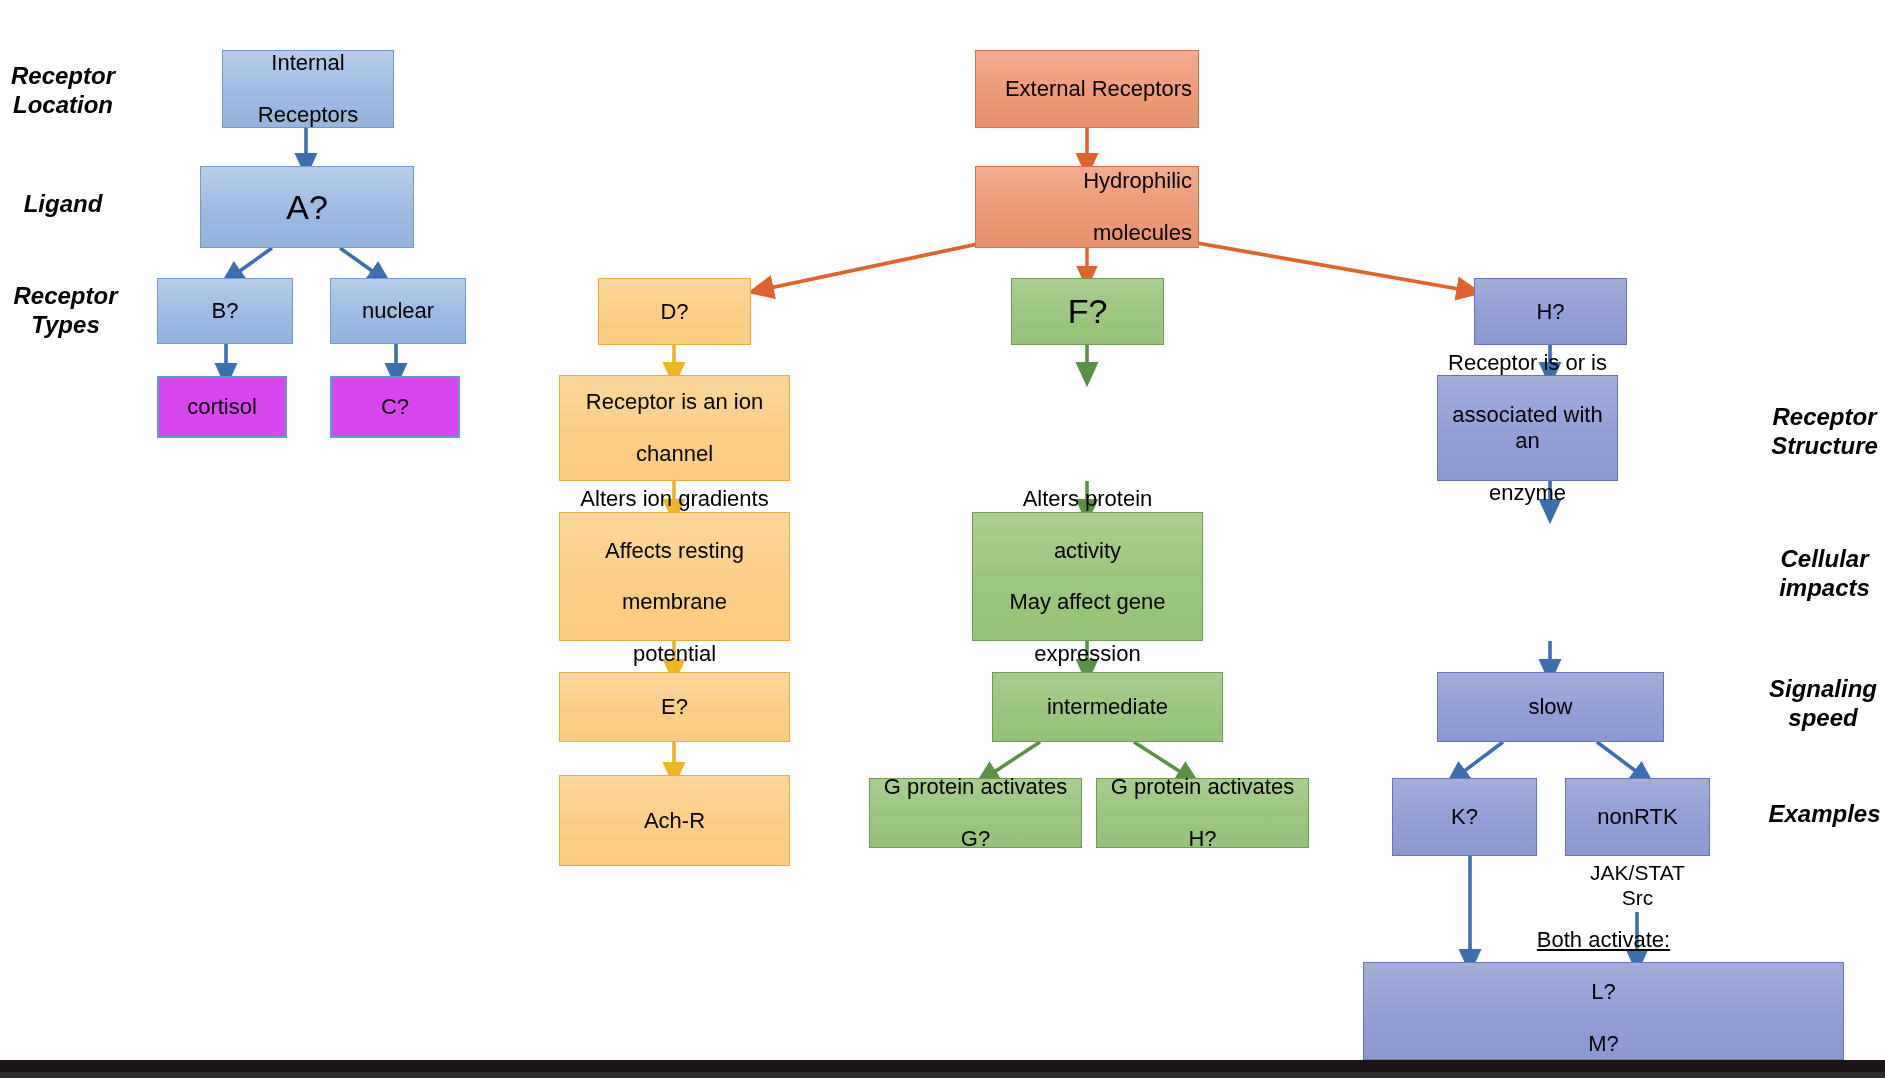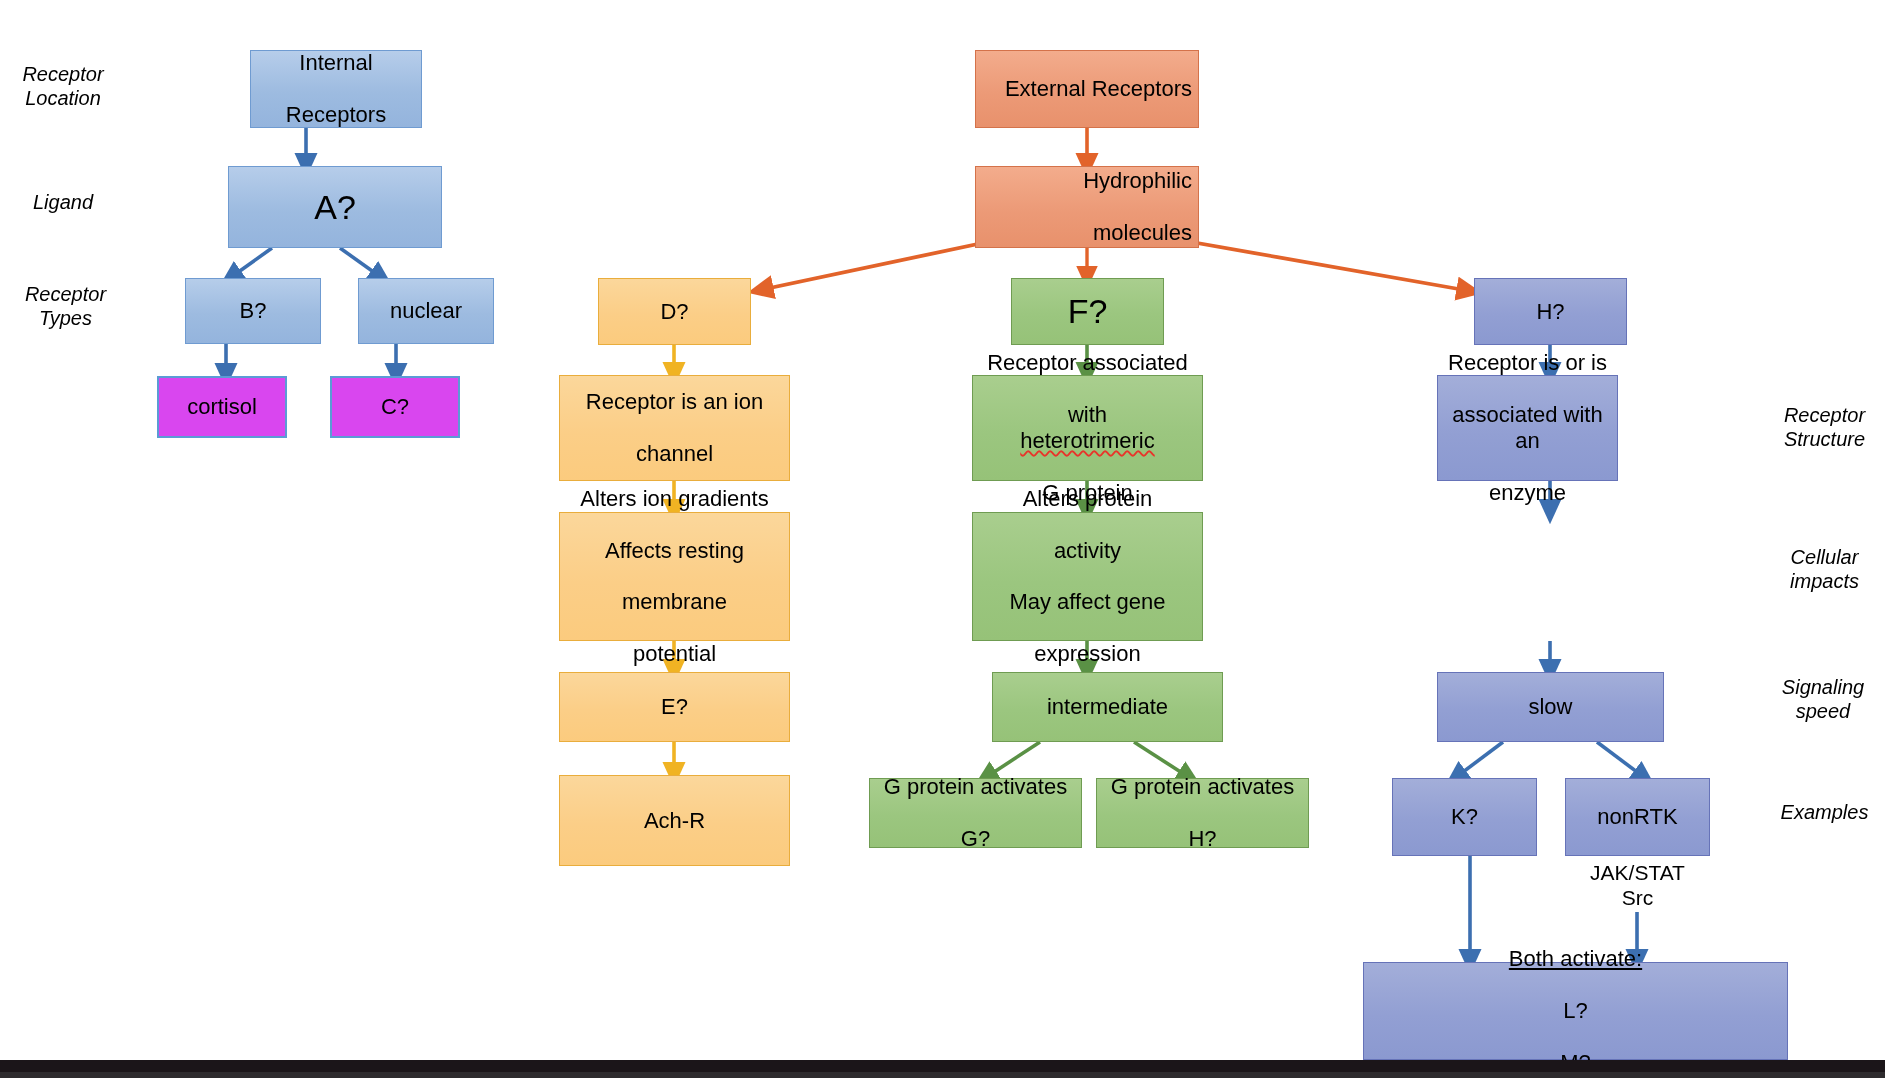--- a/index.html
+++ b/index.html
@@ -20,21 +20,20 @@
     display:flex;align-items:center;justify-content:center;
     text-align:center;line-height:1.18;color:#000000;
     font-size:22px;padding:2px 6px;
   }
   .node span{display:block;width:100%;}
 
   
   .blue{
     background:linear-gradient(180deg,#b6cdea 0%, #9dbbe0 55%, #94b4dd 100%);
     border:1.5px solid #6f9bd1;
-    margin-left:28px;
   }
   .white{
     background:#d946ef;border:2px solid #5b9bd5;
   }
   .orange{
     background:linear-gradient(180deg,#f3ac8c 0%, #ec9a77 55%, #e8916c 100%);
     border:1.5px solid #d4724a;
   }
   .yellow{
     background:linear-gradient(180deg,#fbd79b 0%, #fbce87 55%, #fbcb7e 100%);
@@ -45,21 +44,21 @@
     border:1.5px solid #6f9c52;
   }
   .purple{
     background:linear-gradient(180deg,#a3aed9 0%, #929fd3 55%, #8b99d0 100%);
     border:1.5px solid #6673b8;
   }
 
   
   .rowlabel{
     position:absolute;z-index:2;
-    font-style:italic;font-weight:normal;font-size:20px;color:#000;
+    font-style:italic;font-weight:bold;font-size:24px;color:#000;
     text-align:center;line-height:1.2;
   }
 
   
   .plaintext{
     position:absolute;z-index:2;font-size:21px;color:#000;
     text-align:center;line-height:1.2;
   }
 
   .big{font-size:34px;}
@@ -231,27 +230,20 @@
   </div>
 
   <div class="node yellow" style="left:559px;top:775px;width:231px;height:91px;">
     <span>Ach-R</span>
   </div>
 
   <div class="node green big" style="left:1011px;top:278px;width:153px;height:67px;">
     <span>F?</span>
   </div>
 
-  <div class="node green" style="left:972px;top:375px;width:231px;height:106px;">
-    <span>
-      <span>Receptor associated</span><br>
-      <span>with </span><span class="squiggle">heterotrimeric</span><br>
-      <span>G protein</span>
-    </span>
-  </div>
 
   <div class="node green" style="left:972px;top:512px;width:231px;height:129px;">
     <span>
       <span>Alters protein</span><br>
       <span>activity</span><br>
       <span>May affect gene</span><br>
       <span>expression</span>
     </span>
   </div>
 
@@ -294,21 +286,21 @@
   </div>
   <div class="node purple" style="left:1565px;top:778px;width:145px;height:78px;">
     <span>nonRTK</span>
   </div>
 
   <div class="plaintext" style="left:1565px;top:860px;width:145px;">
     <div>JAK/STAT</div>
     <div>Src</div>
   </div>
 
-  <div class="node purple" style="left:1363px;top:962px;width:425px;height:98px;">
+  <div class="node purple" style="left:1363px;top:962px;width:481px;height:98px;align-items:flex-end;">
     <span>
       <span class="uline">Both activate:</span><br>
       <span>L?</span><br>
       <span>M?</span>
     </span>
   </div>
 
   <div id="chrome-dark"></div>
   <div id="chrome-taskbar"></div>
 

